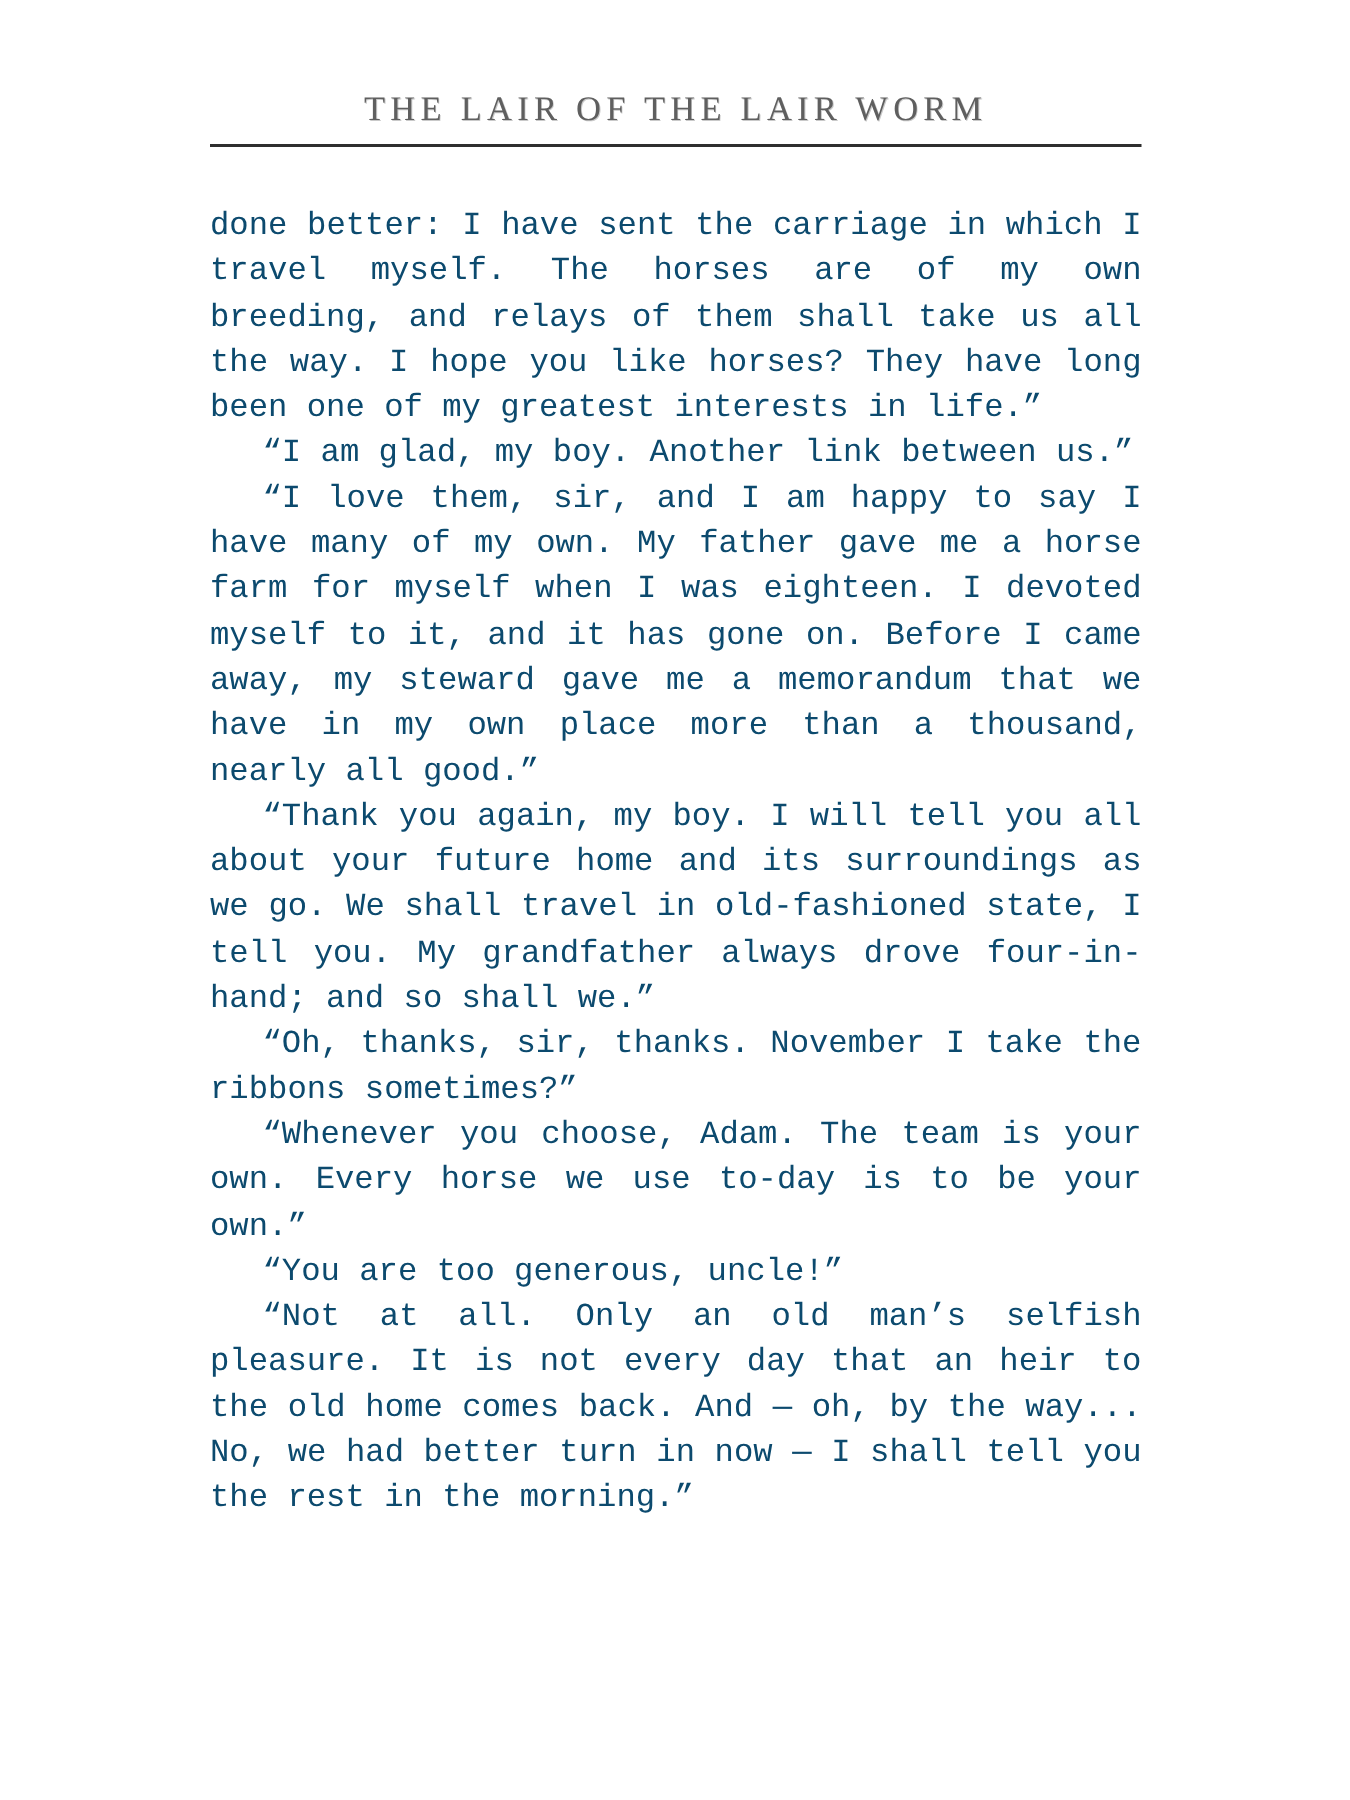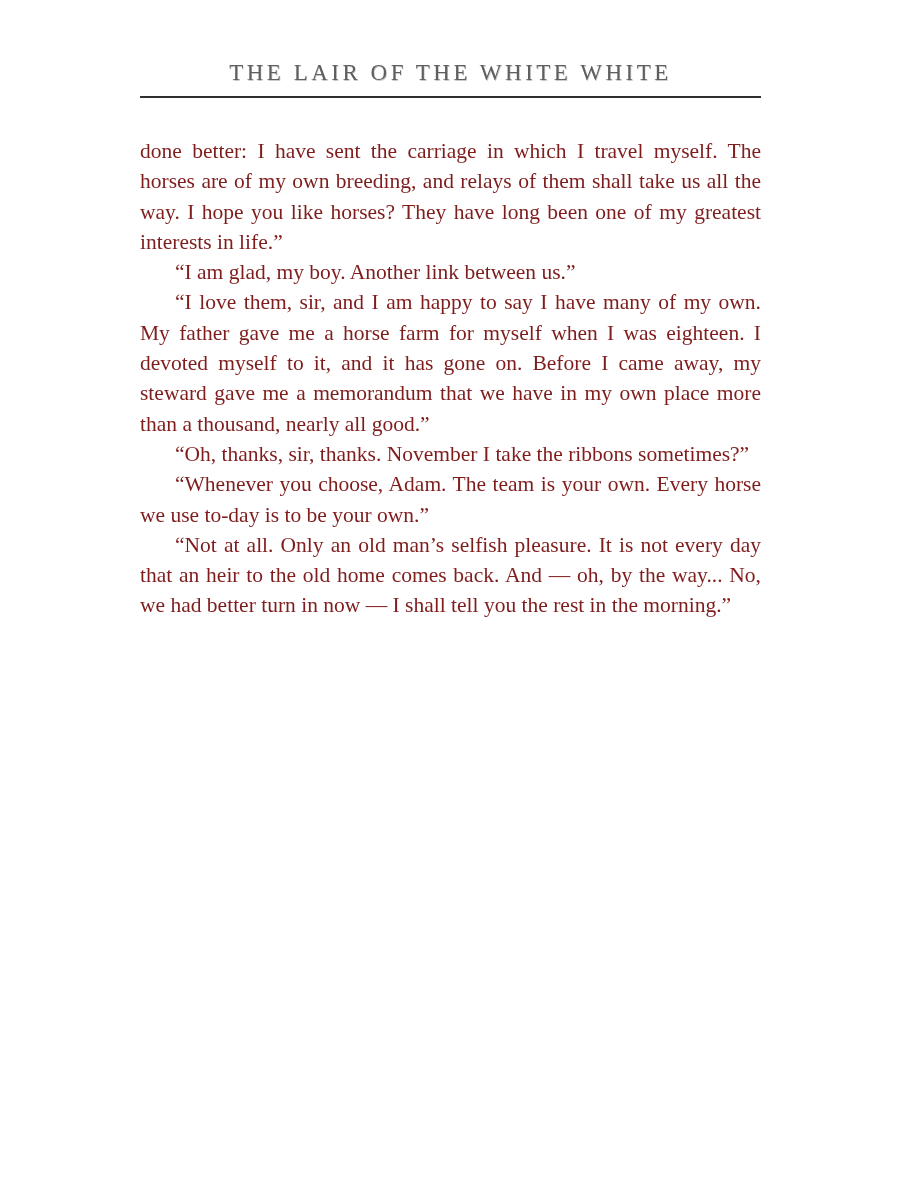--- a/index.html
+++ b/index.html
@@ -33,41 +33,44 @@
   .head-rule {
     border: none;
     border-top: 2px solid #2f2f2f;
     margin: 0 0 38px 0;
     height: 0;
   }
   .body-text p {
     margin: 0;
     font-size: 21.5px;
     line-height: 30.3px;
-    color: #7f1d1d;
+    color: #0c4a6e;
     text-align: justify;
     text-indent: 35px;
+    font-family: Liberation Mono, monospace;
   }
   .body-text p.first {
     text-indent: 0;
   }
 </style>
 </head>
 <body>
 
 <div class="page">
   <div class="content">
 
-    <h1 class="running-head">THE LAIR OF THE WHITE WHITE</h1>
+    <h1 class="running-head">THE LAIR OF THE LAIR WORM</h1>
 
     <hr class="head-rule">
 
     <div class="body-text">
       <p class="first">done better: I have sent the carriage in which I travel myself. The horses are of my own breeding, and relays of them shall take us all the way. I hope you like horses? They have long been one of my greatest interests in life.”</p>
       <p>“I am glad, my boy. Another link between us.”</p>
       <p>“I love them, sir, and I am happy to say I have many of my own. My father gave me a horse farm for myself when I was eighteen. I devoted myself to it, and it has gone on. Before I came away, my steward gave me a memorandum that we have in my own place more than a thousand, nearly all good.”</p>
+      <p>“Thank you again, my boy. I will tell you all about your future home and its surroundings as we go. We shall travel in old-fashioned state, I tell you. My grandfather always drove four-in-hand; and so shall we.”</p>
       <p>“Oh, thanks, sir, thanks. November I take the ribbons sometimes?”</p>
       <p>“Whenever you choose, Adam. The team is your own. Every horse we use to-day is to be your own.”</p>
+      <p>“You are too generous, uncle!”</p>
       <p>“Not at all. Only an old man’s selfish pleasure. It is not every day that an heir to the old home comes back. And — oh, by the way... No, we had better turn in now — I shall tell you the rest in the morning.”</p>
     </div>
 
   </div>
 </div>
 
 </body></html>

